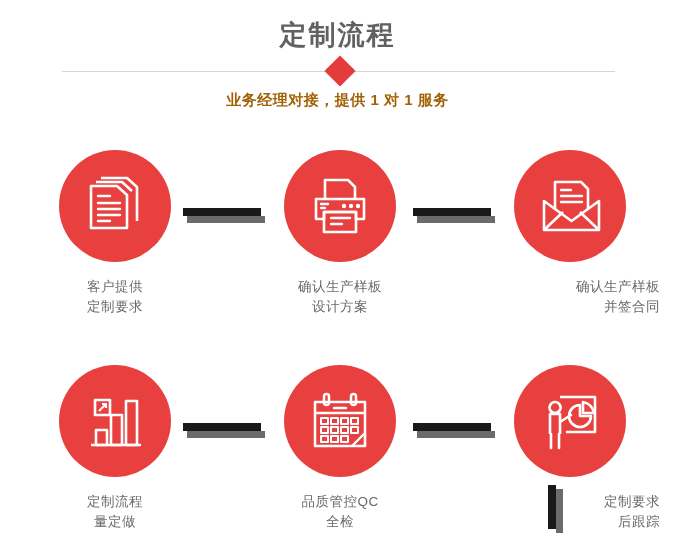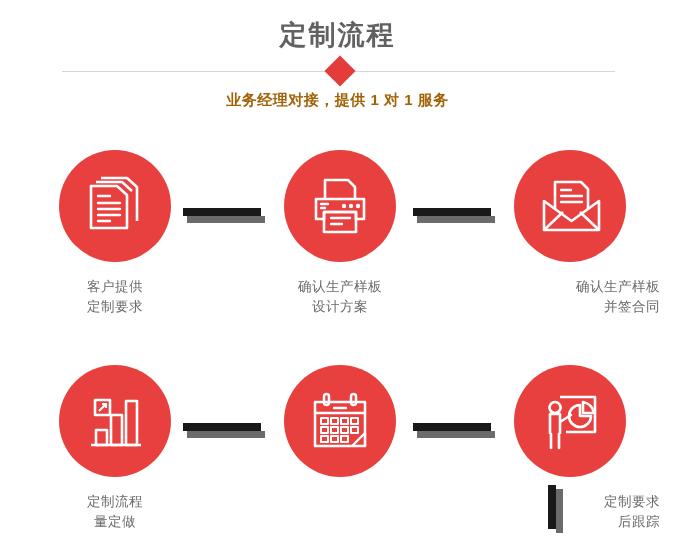--- a/index.html
+++ b/index.html
@@ -224,20 +224,22 @@
               <rect x="43" y="38" width="7" height="6"></rect>
               <rect x="13" y="47" width="7" height="6"></rect>
               <rect x="23" y="47" width="7" height="6"></rect>
               <rect x="33" y="47" width="7" height="6"></rect>
             </g>
             <path d="M57 44 L44 57 H57 Z" stroke-width="2.2"></path>
             <path d="M47 54 L55 46" stroke-width="1.8"></path>
           </svg>
         </span>
       </div>
+      <div class="step-label">品质管控QC
+全检</div>
     </div>
 
     <div class="conn-h h-b">
       <div class="bar"></div>
       <div class="shadow"></div>
     </div>
 
     <div class="step c2">
       <div class="circle">
         <span>

